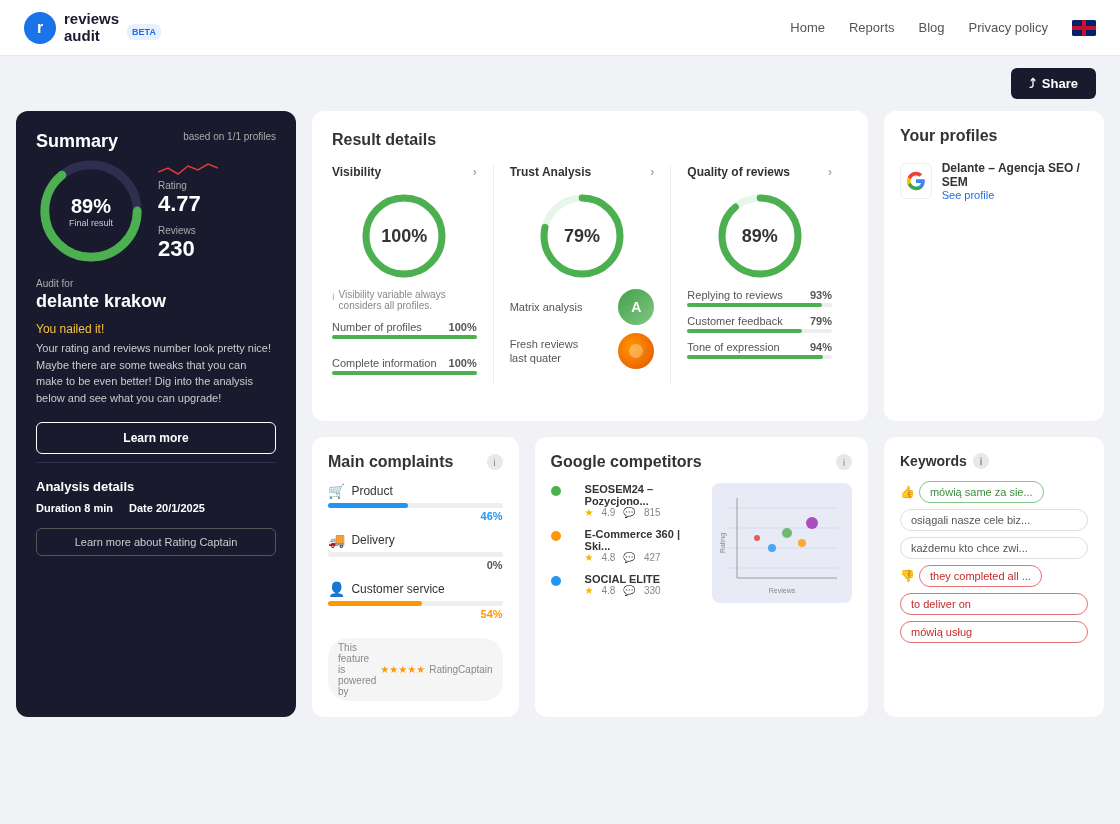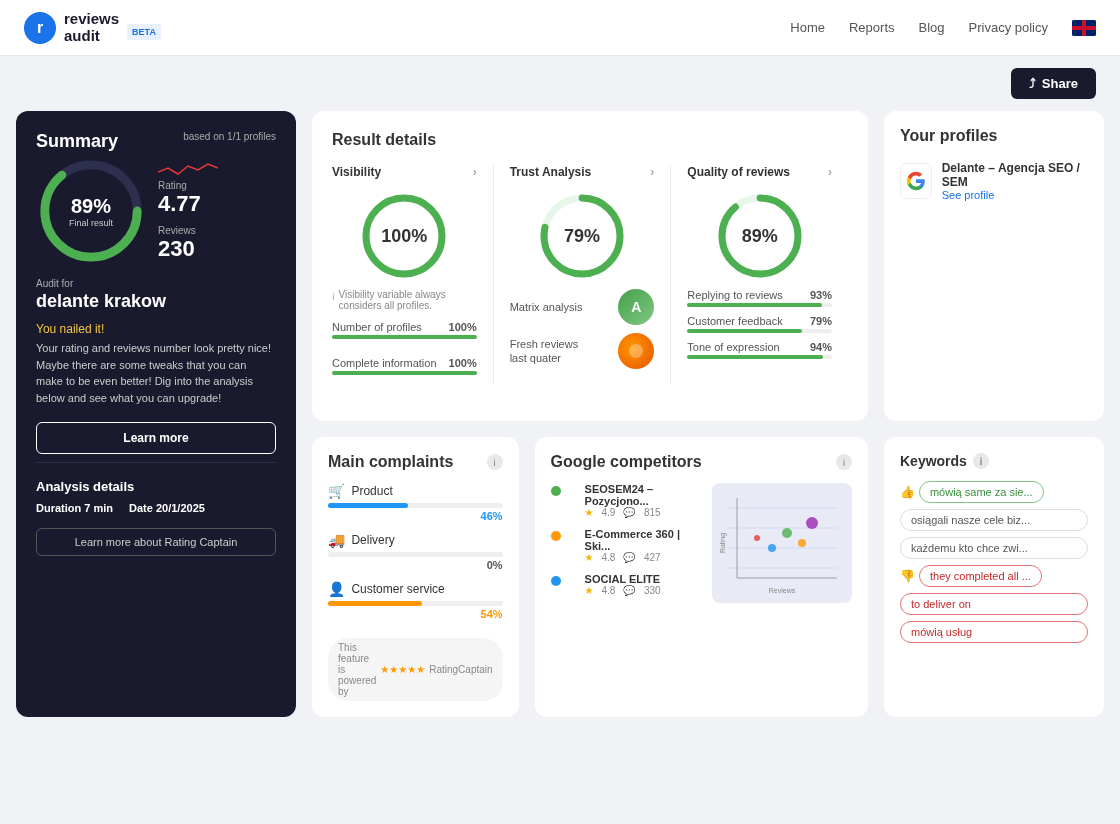--- a/index.html
+++ b/index.html
@@ -3,21 +3,21 @@
   <meta charset="utf-8">
   <style>
     * { box-sizing: border-box; margin: 0; padding: 0; }
     body { font-family: -apple-system, BlinkMacSystemFont, 'Segoe UI', sans-serif; background: #f0f2f5; font-size: 13px; color: #333; }
 
     
     .header { background: #fff; display: flex; align-items: center; justify-content: space-between; padding: 0 24px; height: 56px; border-bottom: 1px solid #e8e8e8; }
     .logo { display: flex; align-items: center; gap: 8px; }
     .logo-icon { width: 32px; height: 32px; background: #1a73e8; border-radius: 50%; display: flex; align-items: center; justify-content: center; color: #fff; font-size: 16px; font-weight: bold; }
     .logo-text { font-size: 15px; font-weight: 700; color: #1a1a2e; line-height: 1.1; }
-    .logo-beta { background: #e8f0fe; color: #1a73e8; font-size: 9px; font-weight: 700; padding: 3px 5px; border-radius: 0; margin-left: 4px; margin-top: 8px; }
+    .logo-beta { background: #e8f0fe; color: #1a73e8; font-size: 9px; font-weight: 700; padding: 3px 5px; border-radius: 6px; margin-left: 4px; margin-top: 8px; }
     .nav { display: flex; align-items: center; gap: 24px; }
     .nav a { color: #555; text-decoration: none; font-size: 13px; font-weight: 500; }
 
     
     .share-bar { display: flex; justify-content: flex-end; padding: 12px 24px; }
     .share-btn { background: #1a1a2e; color: #fff; border: none; padding: 8px 18px; border-radius: 6px; font-size: 13px; font-weight: 600; cursor: pointer; display: flex; align-items: center; gap: 6px; }
 
     
     .main { display: grid; grid-template-columns: 280px 1fr 220px; grid-template-rows: auto auto; gap: 16px; padding: 0 16px 16px; max-width: 1120px; margin: 0 auto; }
 
@@ -203,21 +203,21 @@
 
     <div class="nailed">You nailed it!</div>
     <div class="nailed-text">Your rating and reviews number look pretty nice! Maybe there are some tweaks that you can make to be even better! Dig into the analysis below and see what you can upgrade!</div>
 
     <button class="learn-more-btn">Learn more</button>
 
     <div class="analysis-details">
       <div class="analysis-title">Analysis details</div>
       <div class="analysis-row">
         <div class="analysis-item">
-          <span>Duration</span>&nbsp;<span>7 min</span>
+          <span>Duration</span>&nbsp;<span>8 min</span>
         </div>
         <div class="analysis-item">
           <span>Date</span>&nbsp;<span>20/1/2025</span>
         </div>
       </div>
       <button class="learn-captain-btn">Learn more about Rating Captain</button>
     </div>
   </div>
 
   <div class="result-panel" style="grid-column:2; grid-row:1;">

